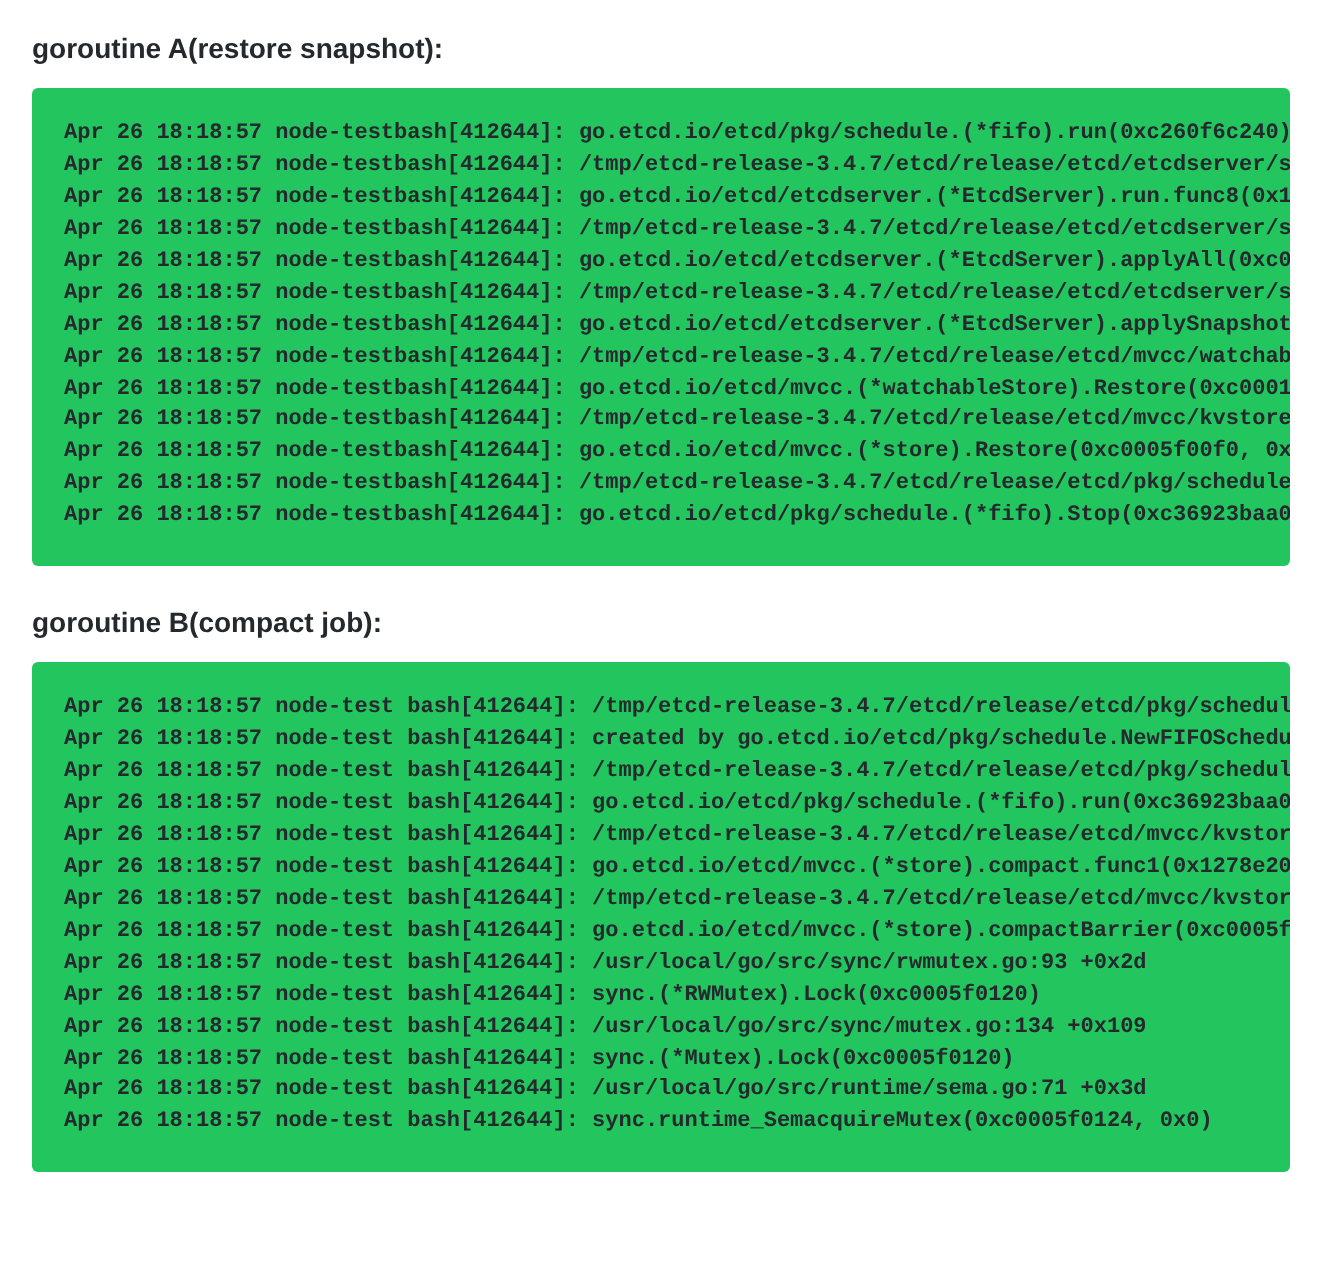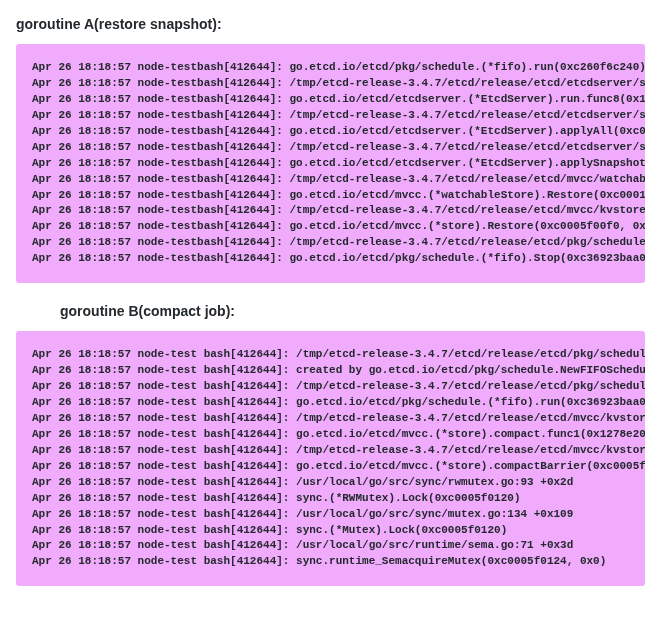--- a/index.html
+++ b/index.html
@@ -9,23 +9,23 @@
       padding: 16px;
       width: 661px;
       color: #24292e;
     }
     .section-title {
       font-size: 14px;
       color: #24292e;
       margin-bottom: 12px;
       margin-top: 0;
     }
-    .section-title.mt { margin-top: 20px; margin-left: 44px; }
+    .section-title.mt { margin-top: 20px; }
     .code-block {
-      background: #f0abfc;
+      background: #22c55e;
       border-radius: 3px;
       padding: 16px;
       overflow-x: auto;
       white-space: pre;
       font-family: SFMono-Regular, Consolas, "Liberation Mono", Menlo, monospace;
       font-size: 11px;
       line-height: 1.45;
       color: #24292e;
       margin-bottom: 8px;
     }

